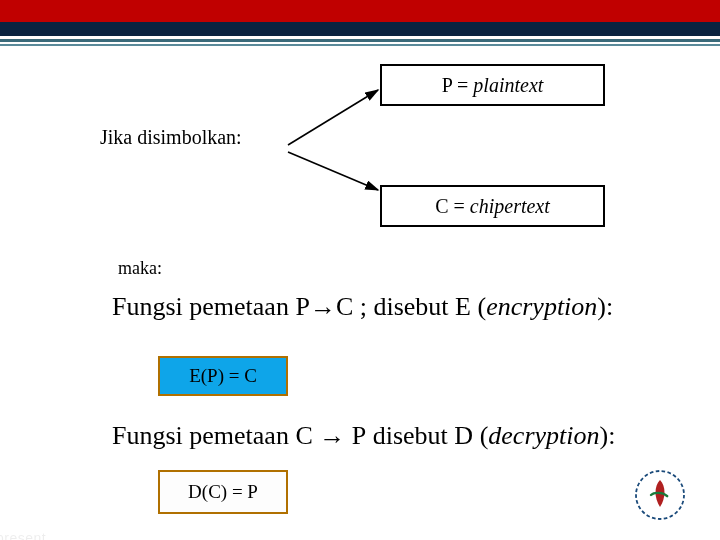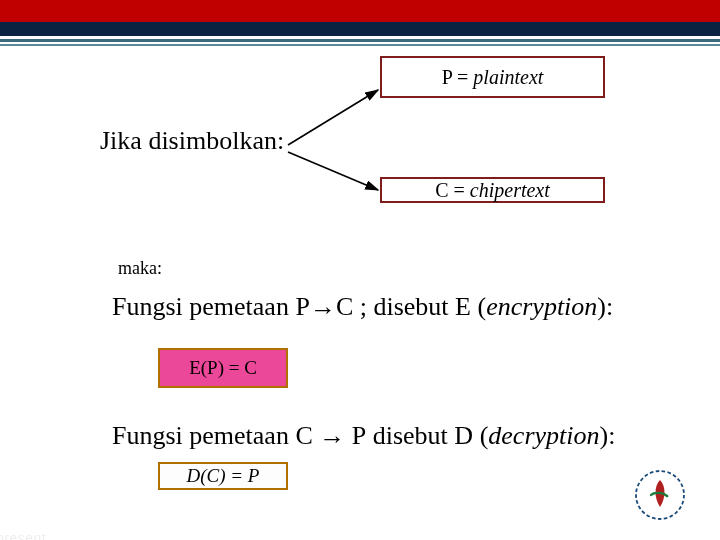--- a/index.html
+++ b/index.html
@@ -35,61 +35,61 @@
   }
   .topbar-thin2 {
     position: absolute;
     top: 44px; left: 0;
     width: 100%;
     height: 2px;
     background: #5a8a9a;
   }
   .box {
     position: absolute;
-    border: 2px solid #7f1d1d;
+    border: 2px solid #000000;
     background: #fff;
     display: flex;
     align-items: center;
     justify-content: center;
     padding: 6px 18px;
+    margin-top: 8px;
   }
   .box-p {
     top: 56px;
     left: 380px;
     width: 225px;
     height: 42px;
   }
   .box-c {
     top: 177px;
     left: 380px;
     width: 225px;
-    height: 26px;
+    height: 42px;
   }
   .box-e {
     top: 348px;
     left: 158px;
     width: 130px;
     height: 40px;
     border-color: #b07000;
-    background: #ec4899;
+    background: #0ea5e9;
   }
   .box-d {
     top: 462px;
     left: 158px;
     width: 130px;
-    height: 28px;
+    height: 44px;
     border-color: #b07000;
     background: #fdfdfd;
-    font-style: italic;
   }
   .label-jika {
     position: absolute;
     top: 126px;
     left: 100px;
-    font-size: 26px;
+    font-size: 20px;
     color: #000;
   }
   .label-maka {
     position: absolute;
     top: 258px;
     left: 118px;
     font-size: 18px;
   }
   .line-enc {
     position: absolute;

